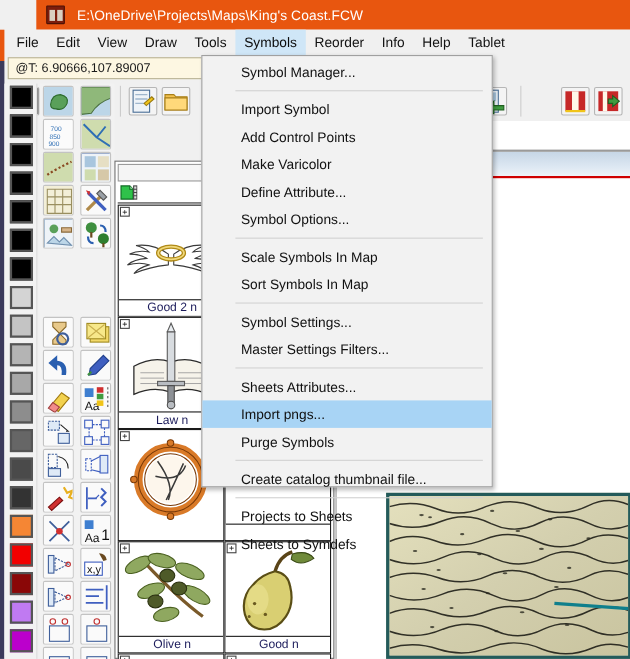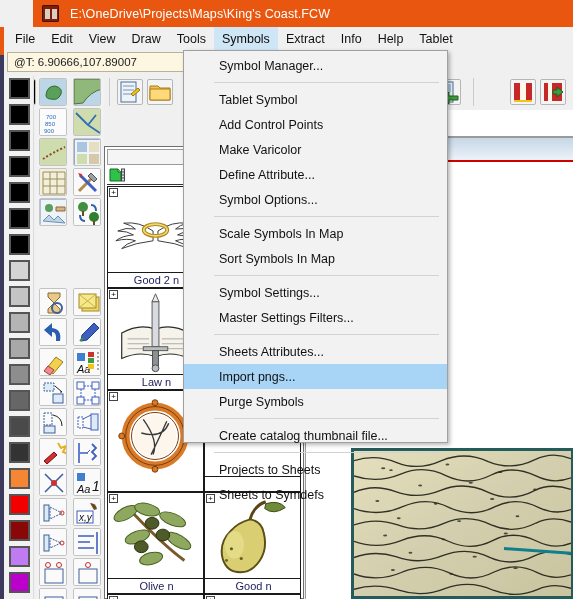--- a/index.html
+++ b/index.html
@@ -80,21 +80,21 @@
   .swatch {
     position: absolute; left: 5px; width: 21px; height: 21px;
     border: 2px solid #555; 
   }
 
   
   .toolcol {
     position: absolute; top: 76px; width: 34px; height: 523px; background: #f2f2f2;
   }
   .toolcol.c1 { left: 36px; }
-  .toolcol.c2 { left: 70px; font-style: italic; }
+  .toolcol.c2 { left: 70px; }
   .tcell {
     position: absolute; left: 3px; width: 28px; height: 28px;
     background: #f6f6f6; border: 1px solid #c3c3c3; border-radius: 2px;
     overflow: hidden;
   }
   .tcell.blank { background: #f2f2f2; border-color: transparent; }
 
   
   .catalog {
     position: absolute; left: 104px; top: 146px; width: 200px; height: 453px;
@@ -184,21 +184,21 @@
     <div class="title-text">E:\OneDrive\Projects\Maps\King's Coast.FCW</div>
   </div>
 
   <div class="menubar">
     <div class="menuitem">File</div>
     <div class="menuitem">Edit</div>
     <div class="menuitem">View</div>
     <div class="menuitem">Draw</div>
     <div class="menuitem">Tools</div>
     <div class="menuitem open">Symbols</div>
-    <div class="menuitem">Extract</div>
+    <div class="menuitem">Reorder</div>
     <div class="menuitem">Info</div>
     <div class="menuitem">Help</div>
     <div class="menuitem">Tablet</div>
   </div>
 
   <div class="frame-left"></div>
 
   <div class="coordbar">@T: 6.90666,107.89007</div>
 
   <div class="toolstrip">
@@ -751,21 +751,21 @@
   </div>
 
   <div class="dropdown">
 
     <div class="dd-item">
       <span>Symbol Manager...</span>
     </div>
     <div class="dd-sep"></div>
 
     <div class="dd-item">
-      <span>Tablet Symbol</span>
+      <span>Import Symbol</span>
     </div>
     <div class="dd-item">
       <span>Add Control Points</span>
     </div>
     <div class="dd-item">
       <span>Make Varicolor</span>
     </div>
     <div class="dd-item">
       <span>Define Attribute...</span>
     </div>

